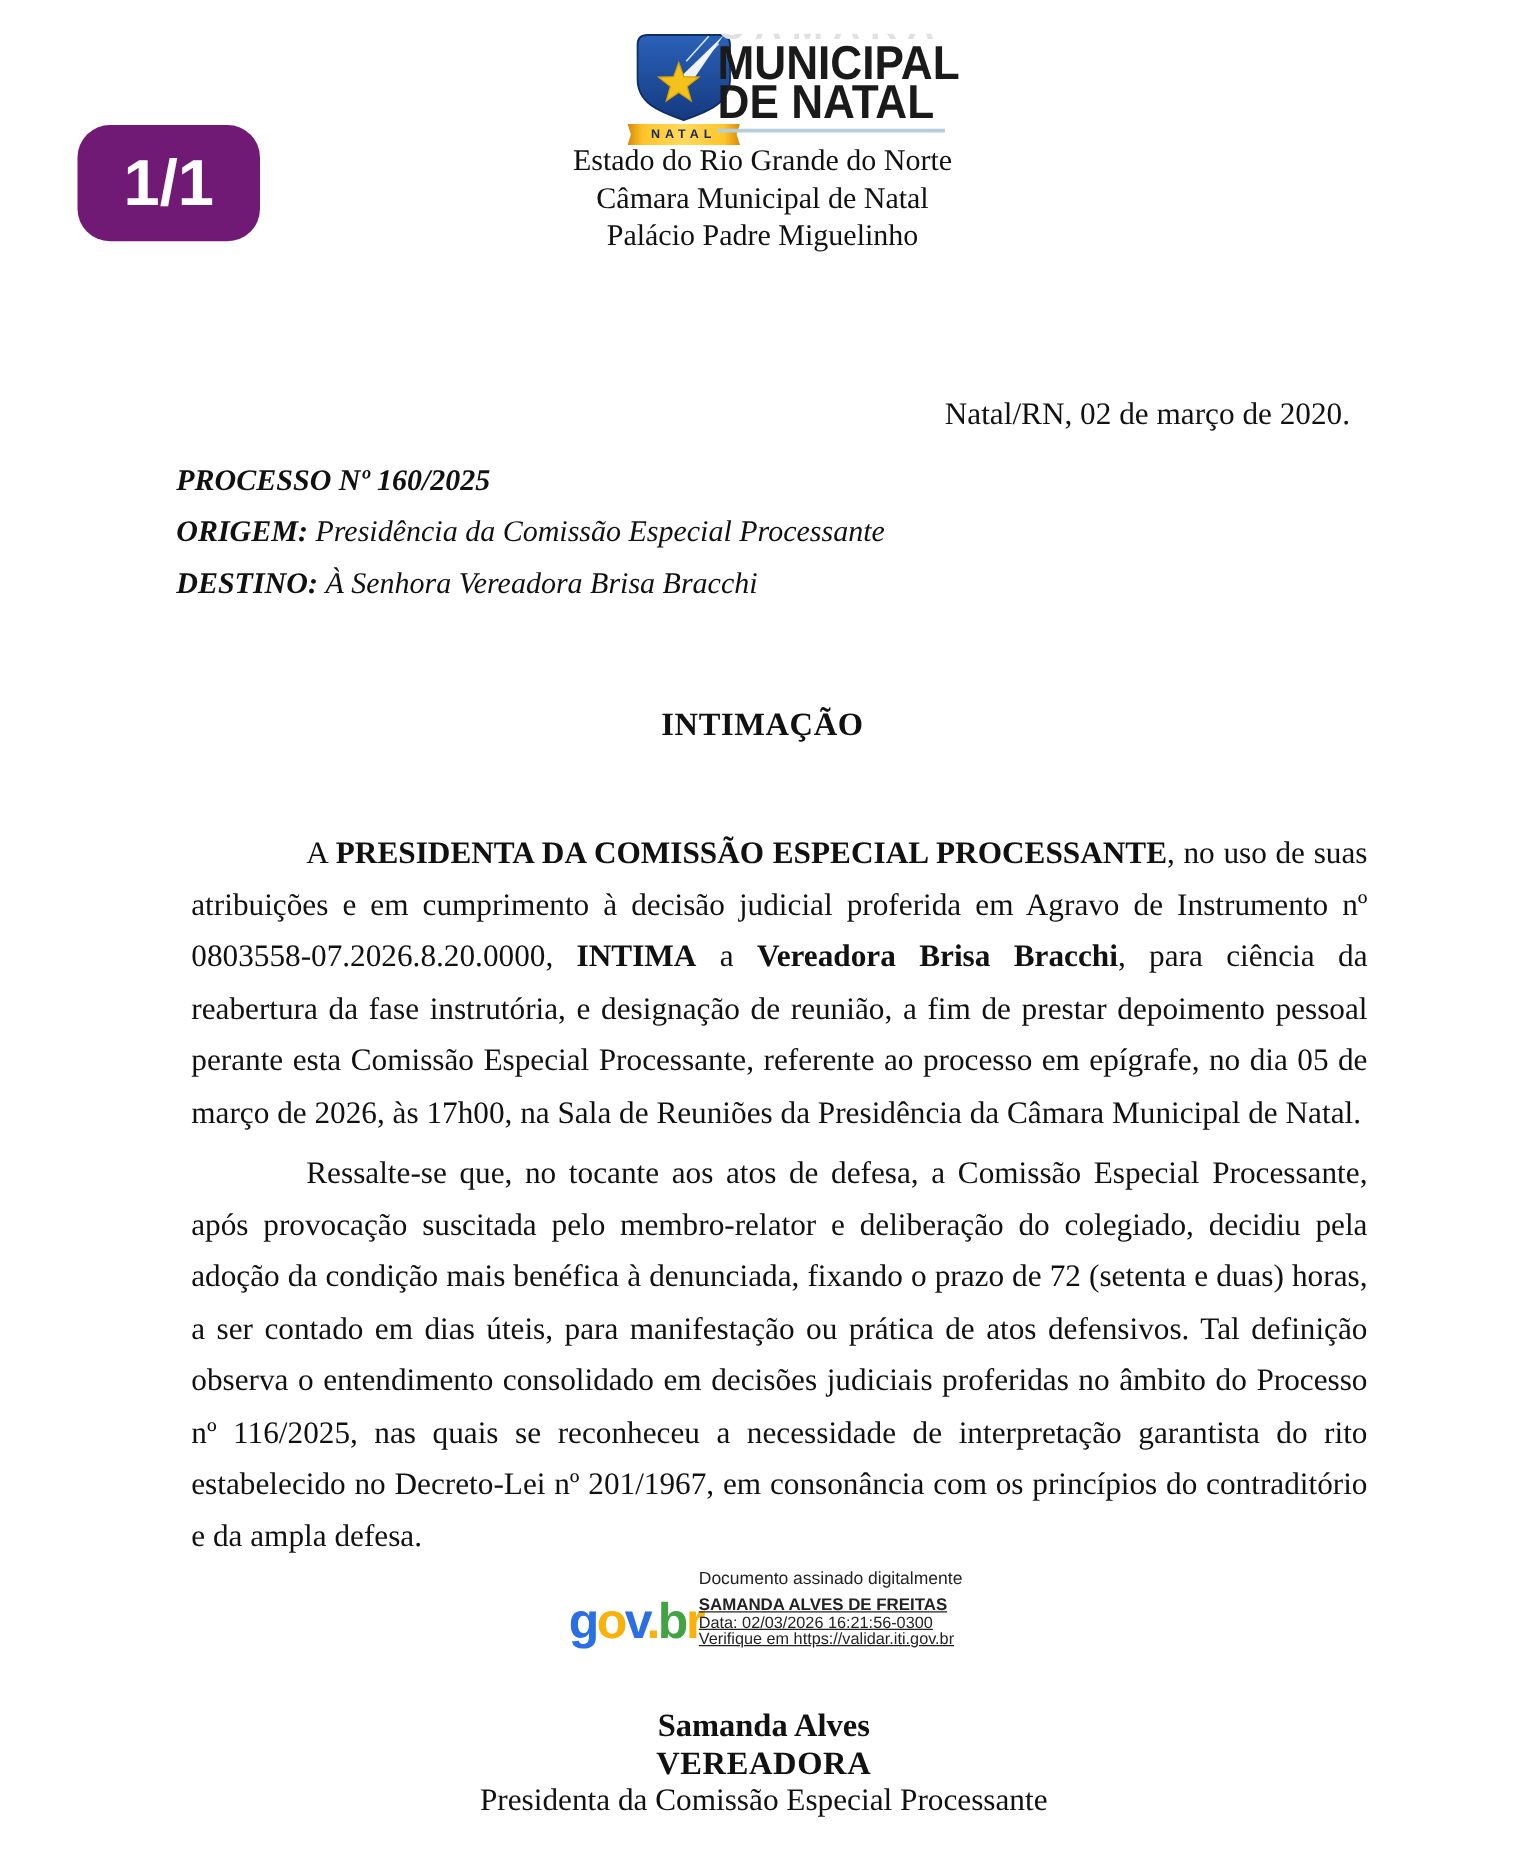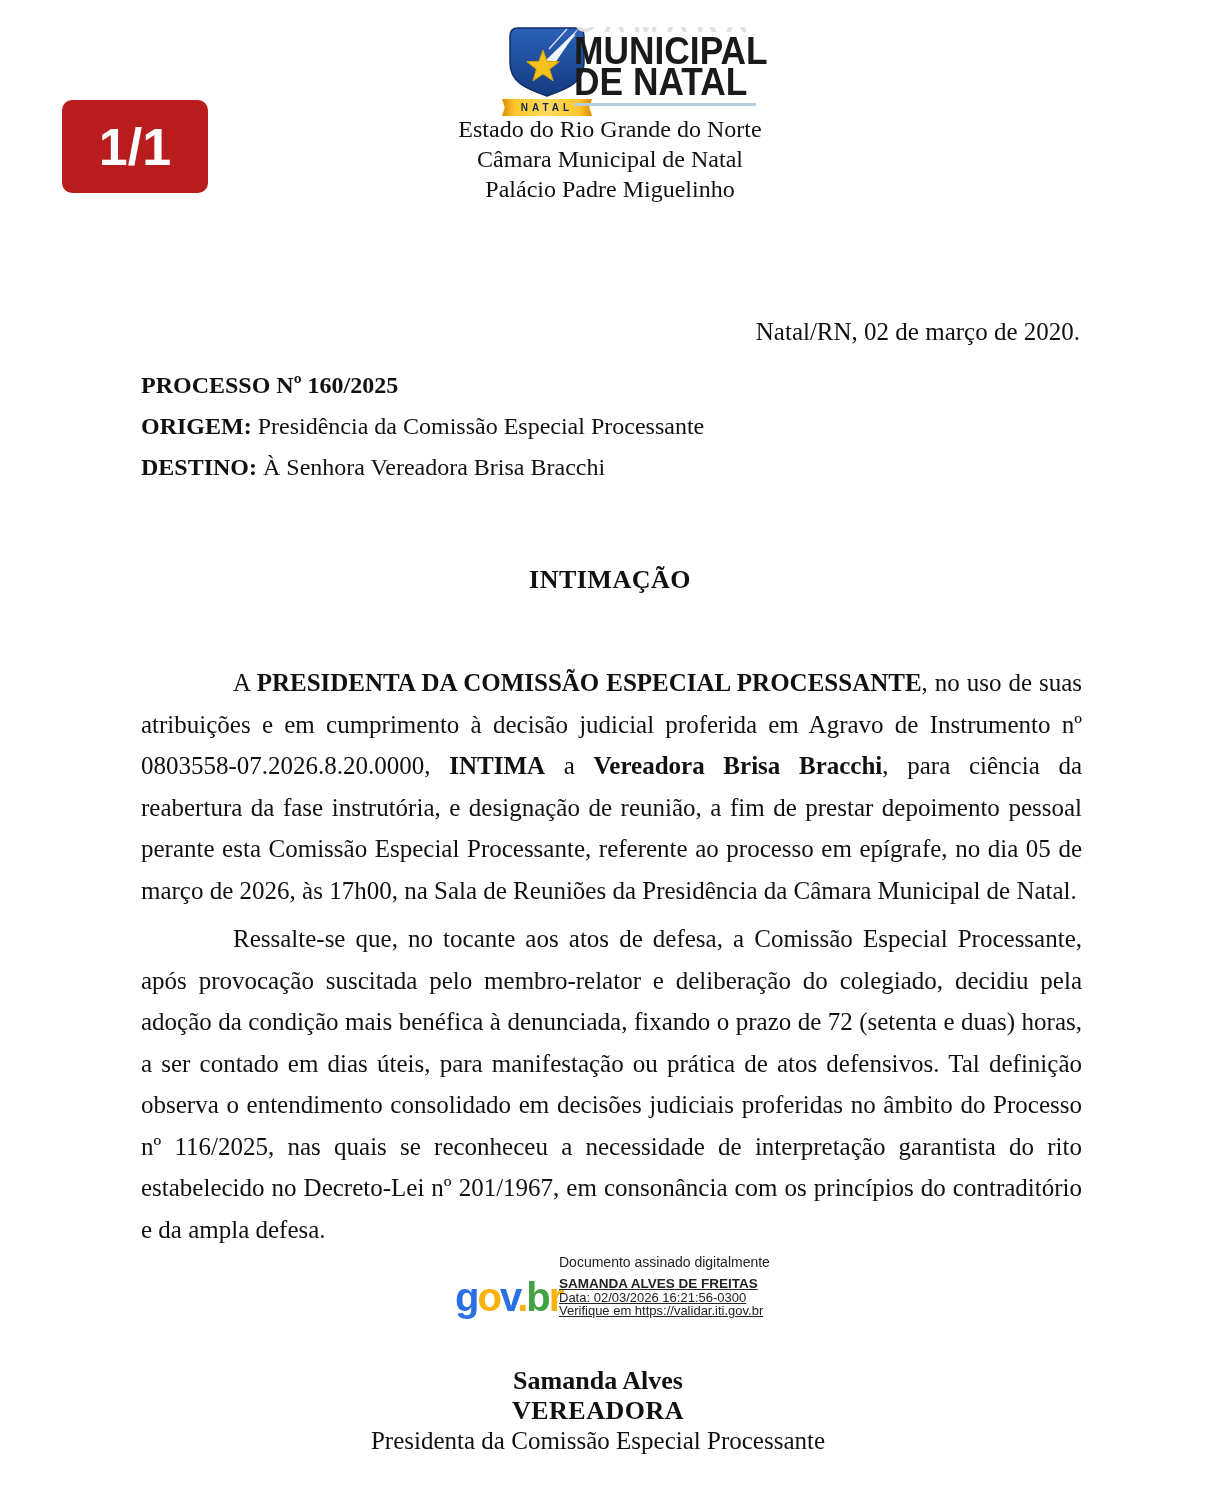--- a/index.html
+++ b/index.html
@@ -1,21 +1,21 @@
 <!DOCTYPE html>
 <html><head>
 <meta charset="utf-8">
 <style>
   html,body{margin:0;padding:0;background:#ffffff;}
   .page{position:relative;width:1220px;height:1486px;background:#ffffff;overflow:hidden;
         font-family:"Liberation Serif", serif;color:#000;}
 
   
-  .page-badge{position:absolute;left:62px;top:100px;width:146px;height:93px;background:#b91c1c;
-              border-radius:10px;display:flex;align-items:center;justify-content:center;
+  .page-badge{position:absolute;left:62px;top:100px;width:146px;height:93px;background:#701a75;
+              border-radius:26px;display:flex;align-items:center;justify-content:center;
               font-family:"Liberation Sans", sans-serif;font-weight:700;font-size:52px;color:#ffffff;}
 
   
   .crest{position:absolute;left:502px;top:27px;width:90px;}
   .crest svg{display:block;margin:0 auto;}
   .natal-banner{margin-top:2px;width:90px;height:17px;
       background:linear-gradient(90deg,#d98a06 0%,#ffc52a 14%,#ffd95e 50%,#ffc52a 86%,#d98a06 100%);
       display:flex;align-items:center;justify-content:center;
       font-family:"Liberation Sans", sans-serif;font-weight:700;font-size:10px;letter-spacing:4px;
       color:#15294b;clip-path:polygon(0 0,100% 0,97% 50%,100% 100%,0 100%,3% 50%);}
@@ -29,44 +29,44 @@
   .wm-line{font-family:"Liberation Sans", sans-serif;font-weight:800;font-size:38px;line-height:31px;
            letter-spacing:0px;color:#1a1a1a;transform:scaleX(0.93);transform-origin:left;white-space:nowrap;}
   .wm-underline{margin-top:5px;width:182px;height:3px;background:#b5cedd;}
 
   
   .org-lines{position:absolute;left:0;top:114px;width:1220px;text-align:center;
              font-size:24px;line-height:30px;color:#111;}
 
   .date-line{position:absolute;right:140px;top:318px;font-size:25px;color:#111;}
 
-  .process-block{position:absolute;left:141px;top:372px;font-size:24px;color:#111;}
+  .process-block{position:absolute;left:141px;top:372px;font-size:24px;color:#111;font-style:italic;}
   .process-block .pline{margin-bottom:14px;}
   .process-block b{font-weight:700;}
 
   .doc-title{position:absolute;left:0;top:565px;width:1220px;margin:0;text-align:center;
              font-size:26px;font-weight:700;letter-spacing:0.5px;color:#111;}
 
-  .body-text{position:absolute;left:141px;top:662px;width:941px;}
+  .body-text{position:absolute;left:153px;top:662px;width:941px;}
   .body-text p{margin:0;font-size:25px;line-height:41.5px;text-align:justify;text-indent:92px;color:#111;}
   .body-text p + p{margin-top:7px;}
   .body-text b{font-weight:700;}
 
   
   .stamp{position:absolute;left:455px;top:1255px;font-family:"Liberation Sans", sans-serif;color:#222;}
   .stamp-header{margin-left:104px;font-size:14px;line-height:14px;}
   .stamp-row{display:flex;align-items:center;margin-top:8px;}
   .govbr-logo{width:100px;font-weight:800;font-size:40px;line-height:34px;letter-spacing:-2px;
               font-family:"Liberation Sans", sans-serif;}
   .gb-blue{color:#2b6fe4;} .gb-yellow{color:#f9b10c;} .gb-green{color:#43a244;}
   .stamp-text{margin-left:4px;font-size:13px;line-height:13px;text-decoration:underline;}
   .stamp-name{font-weight:700;font-size:13.5px;margin-bottom:1px;}
 
   
-  .sign-block{position:absolute;left:0;top:1366px;width:1196px;text-align:center;color:#111;}
+  .sign-block{position:absolute;left:0;top:1366px;width:1196px;text-align:center;color:#111;padding-left:13px;}
   .sign-name{font-size:26px;font-weight:700;line-height:30px;}
   .sign-role{font-size:26px;font-weight:700;line-height:30px;letter-spacing:0.5px;}
   .sign-subrole{font-size:25px;line-height:29px;}
 </style>
 </head>
 <body>
 
 <div class="page">
 
   <div class="page-badge">1/1</div>

